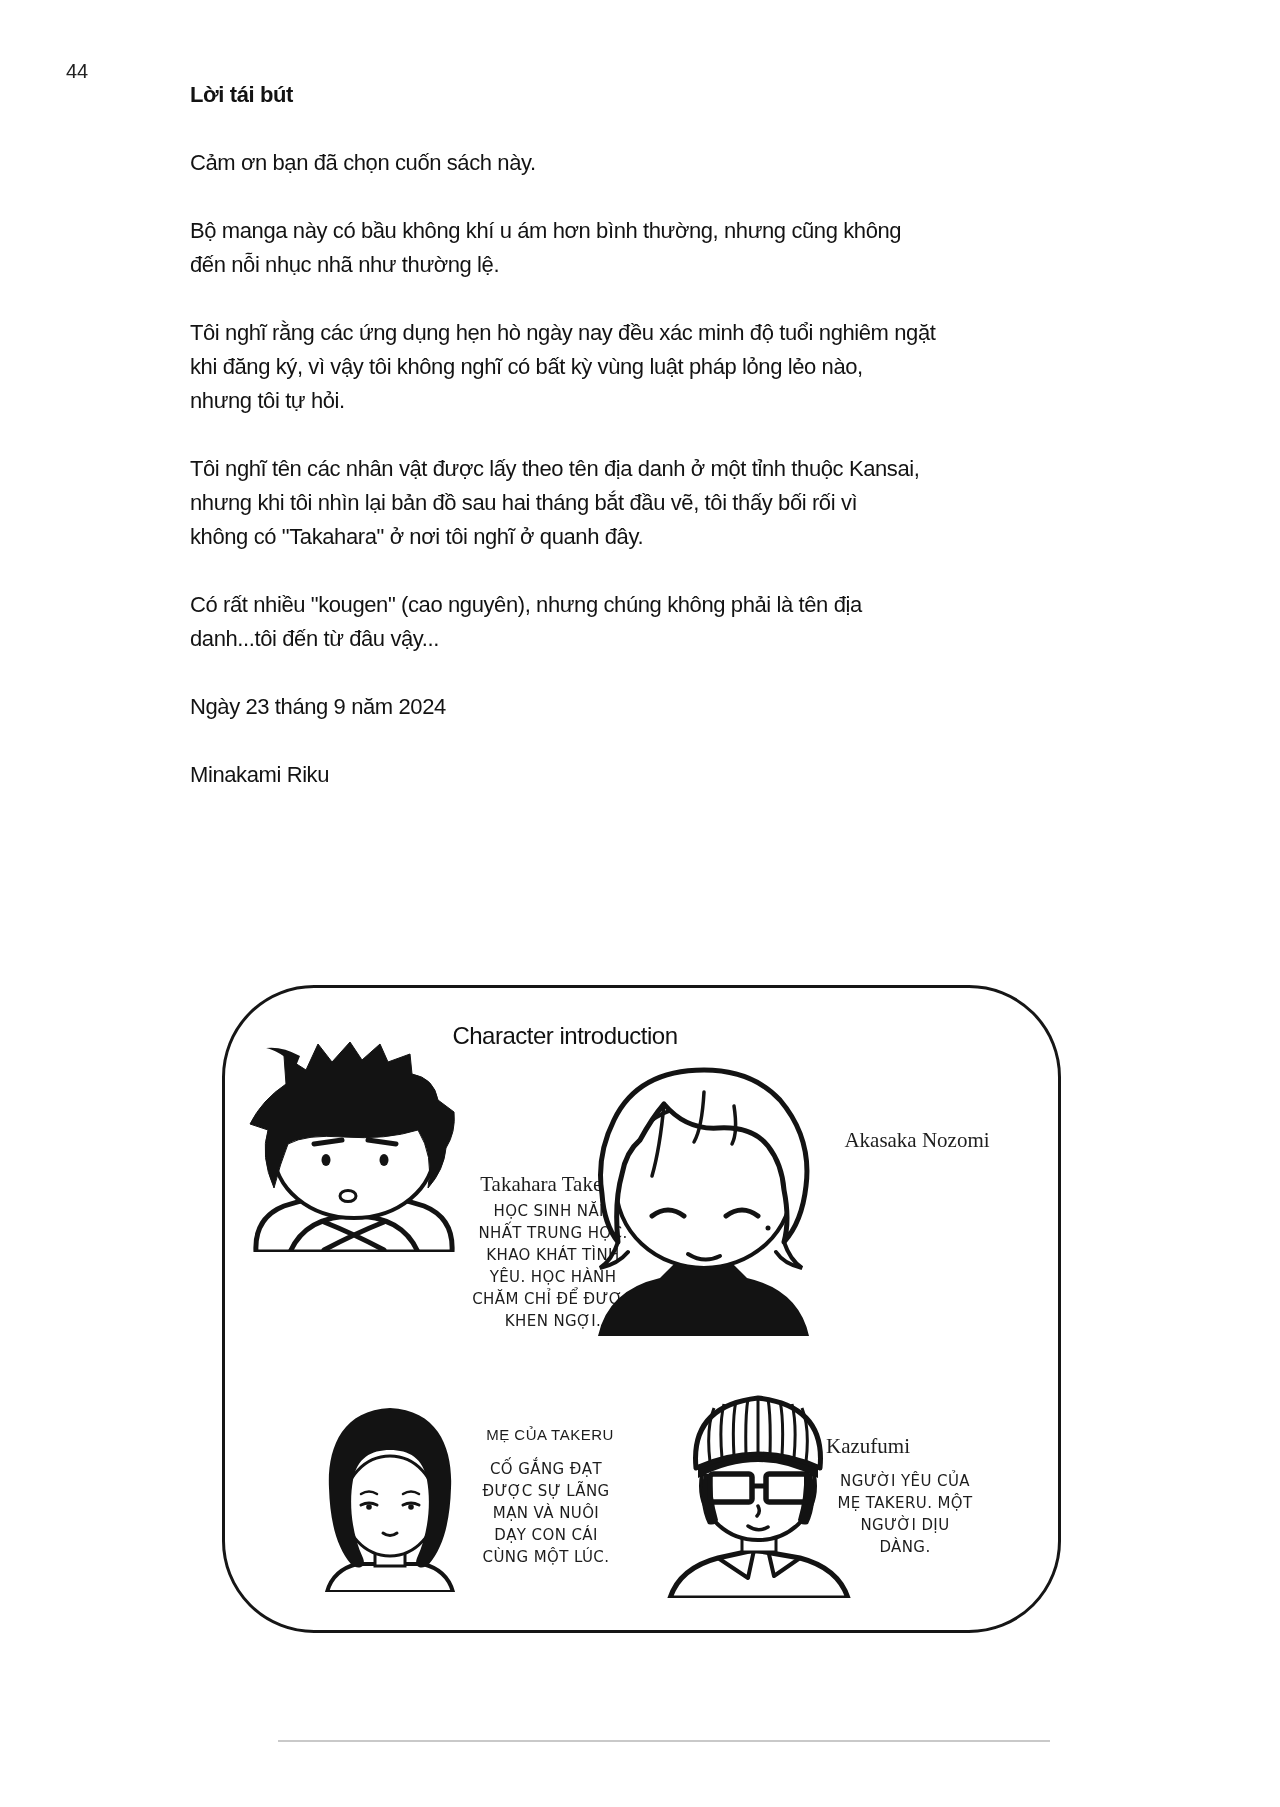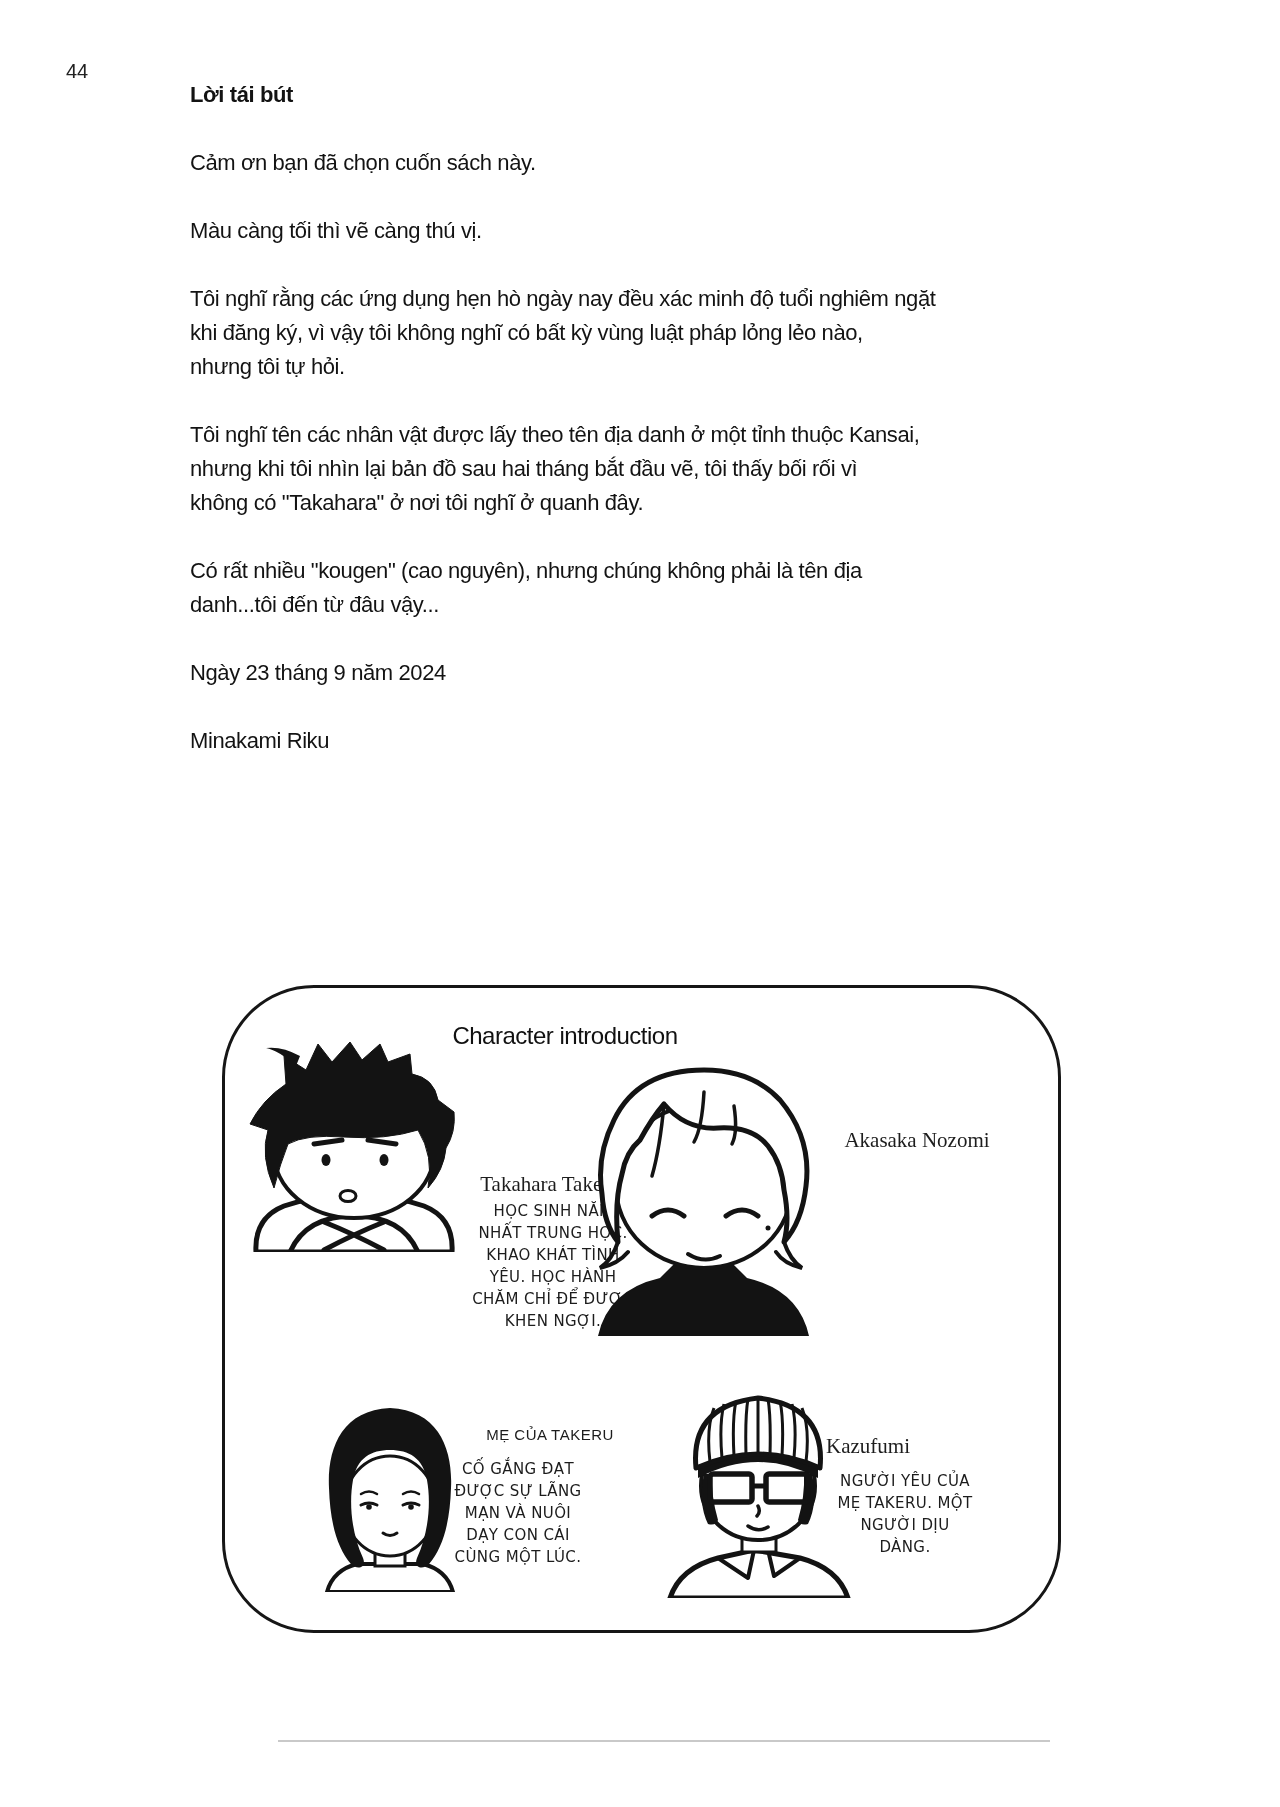--- a/index.html
+++ b/index.html
@@ -26,21 +26,22 @@
 </head>
 <body>
 
 <div class="page">
 
   <div class="page-number">44</div>
 
   <div class="text-col">
     <div class="heading">Lời tái bút</div>
     <p class="para">Cảm ơn bạn đã chọn cuốn sách này.</p>
-    <p class="para">Màu càng tối thì vẽ càng thú vị.</p>
+    <p class="para">Bộ manga này có bầu không khí u ám hơn bình thường, nhưng cũng không
+đến nỗi nhục nhã như thường lệ.</p>
     <p class="para">Tôi nghĩ rằng các ứng dụng hẹn hò ngày nay đều xác minh độ tuổi nghiêm ngặt
 khi đăng ký, vì vậy tôi không nghĩ có bất kỳ vùng luật pháp lỏng lẻo nào,
 nhưng tôi tự hỏi.</p>
     <p class="para">Tôi nghĩ tên các nhân vật được lấy theo tên địa danh ở một tỉnh thuộc Kansai,
 nhưng khi tôi nhìn lại bản đồ sau hai tháng bắt đầu vẽ, tôi thấy bối rối vì
 không có "Takahara" ở nơi tôi nghĩ ở quanh đây.</p>
     <p class="para">Có rất nhiều "kougen" (cao nguyên), nhưng chúng không phải là tên địa
 danh...tôi đến từ đâu vậy...</p>
     <p class="para">Ngày 23 tháng 9 năm 2024</p>
     <p class="para">Minakami Riku</p>
@@ -101,21 +102,21 @@
                C 132,100 130,130 118,156 C 114,166 124,168 130,162 C 144,146 151,120 152,86
                C 154,48 140,8 91,6 Z" fill="#131313"></path>
       <path d="M 62,92 Q 70,87 78,92 M 104,92 Q 112,87 120,92" fill="none" stroke="#131313" stroke-width="2.5" stroke-linecap="round"></path>
       <path d="M 62,103 Q 70,99 78,103 M 104,103 Q 112,99 120,103" fill="none" stroke="#131313" stroke-width="3" stroke-linecap="round"></path>
       <circle cx="70" cy="105" r="2.8" fill="#131313"></circle>
       <circle cx="112" cy="105" r="2.8" fill="#131313"></circle>
       <path d="M 84,131 Q 91,136 98,131" fill="none" stroke="#131313" stroke-width="3" stroke-linecap="round"></path>
     </svg>
   </div>
   <div class="char-label" style="left:550px;top:1426px;">MẸ CỦA TAKERU</div>
-  <div class="char-desc" style="left:518px;top:1458px;">CỐ GẮNG ĐẠT
+  <div class="char-desc" style="left:546px;top:1458px;">CỐ GẮNG ĐẠT
 ĐƯỢC SỰ LÃNG
 MẠN VÀ NUÔI
 DẠY CON CÁI
 CÙNG MỘT LÚC.</div>
 
   <div class="portrait" style="left:656px;top:1376px;">
     <svg width="205" height="222" viewBox="0 0 205 222">
       <path d="M 14,222 Q 24,192 62,182 L 98,174 L 144,182 Q 182,192 192,222 Z" fill="#ffffff" stroke="#131313" stroke-width="5"></path>
       <path d="M 62,182 L 92,202 L 98,174 M 144,182 L 118,200 L 112,174" fill="none" stroke="#131313" stroke-width="4" stroke-linejoin="round"></path>
       <rect x="86" y="148" width="34" height="28" fill="#ffffff" stroke="#131313" stroke-width="3"></rect>

